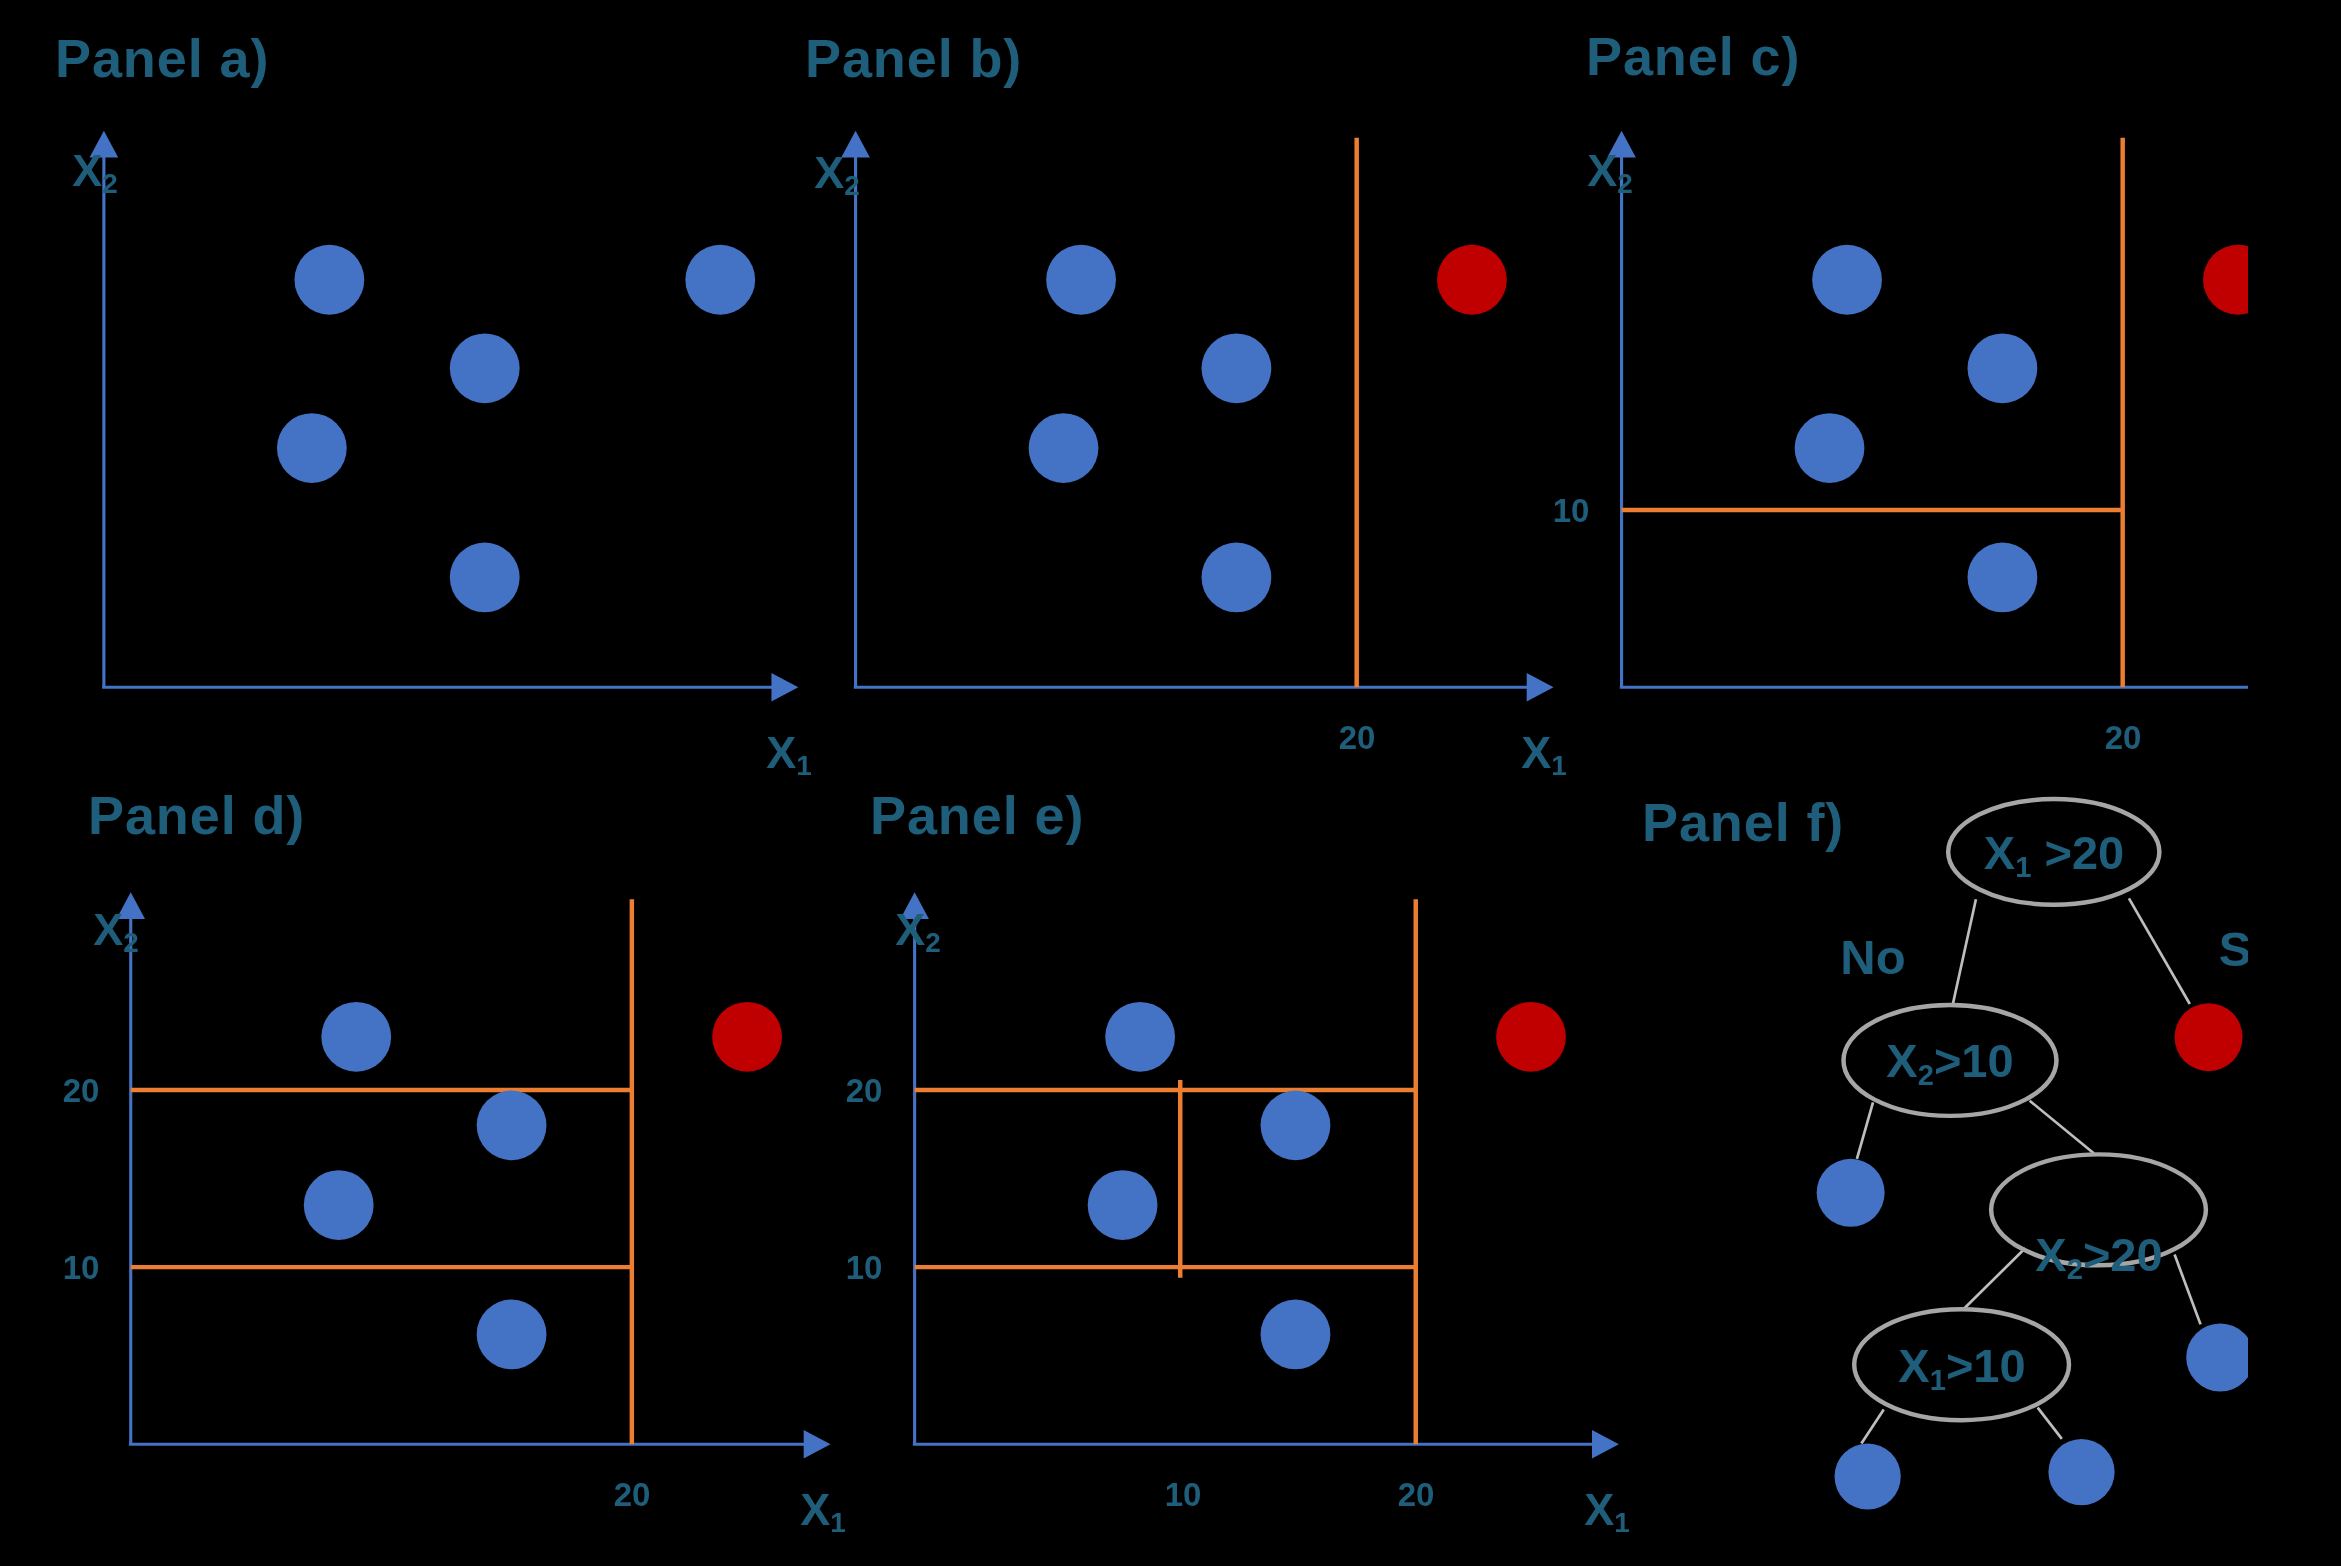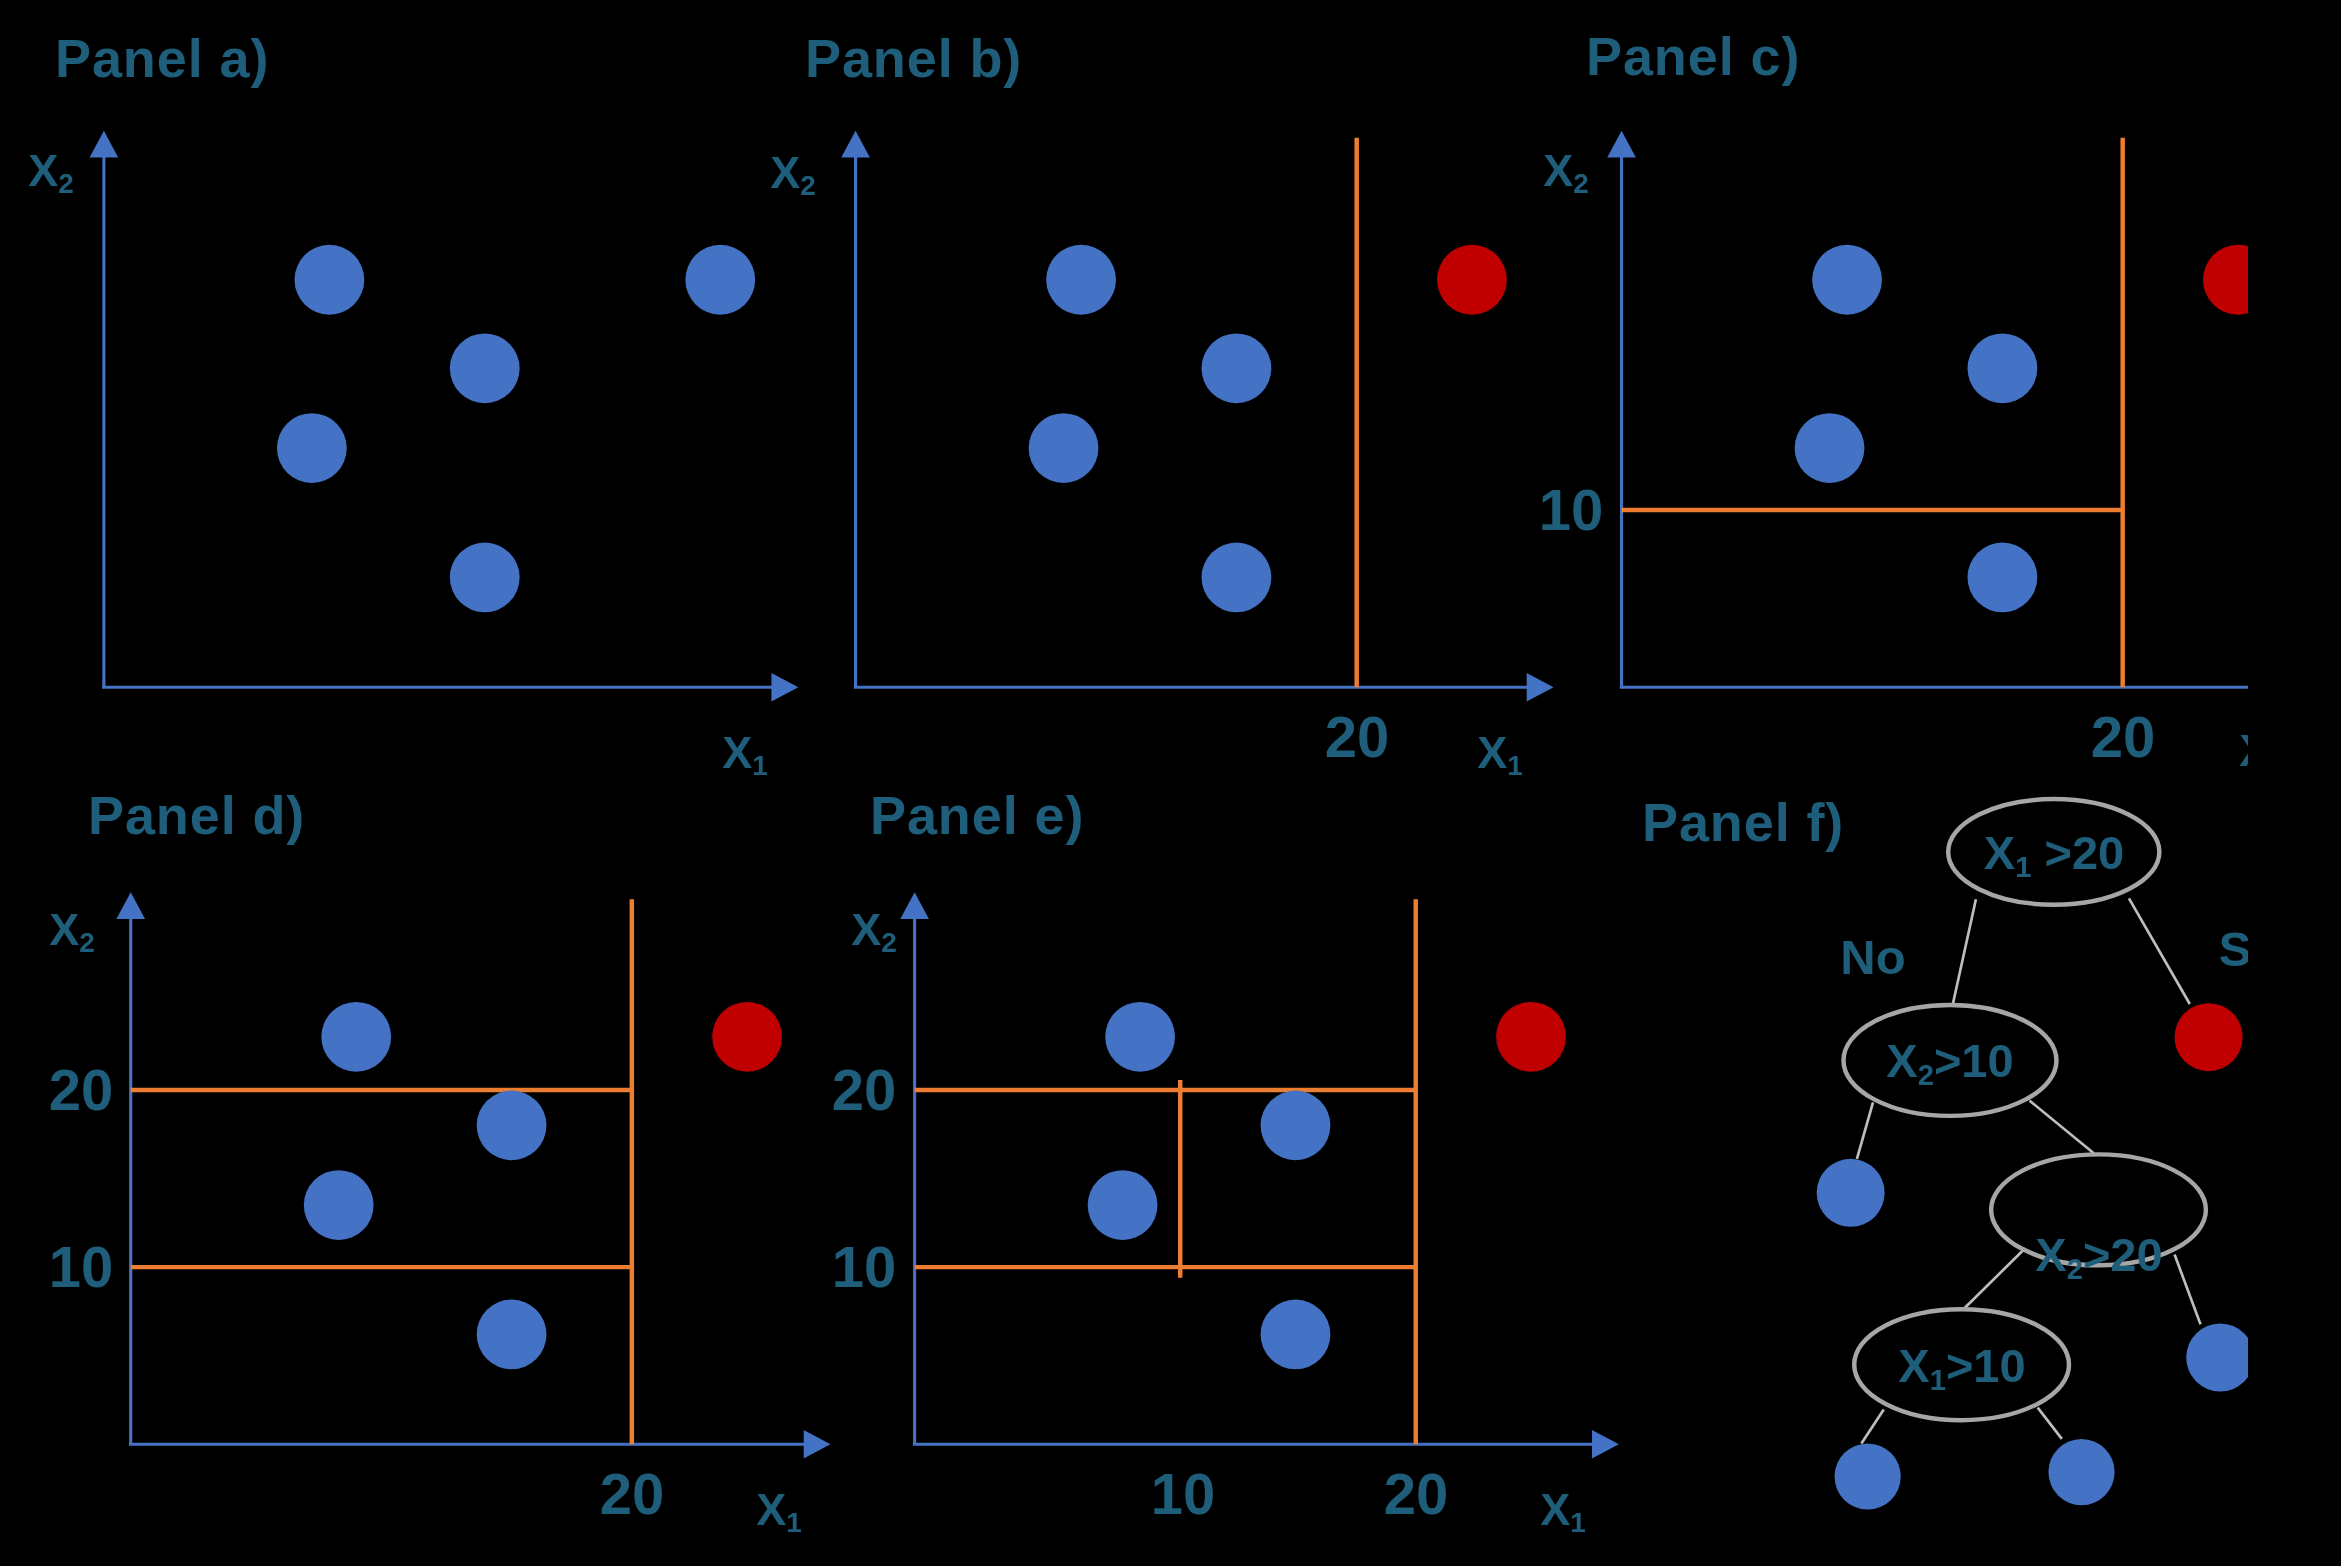--- a/index.html
+++ b/index.html
@@ -16,22 +16,22 @@
   .t-b{left:805px;top:27px}
   .t-c{left:1586px;top:25px}
   .t-d{left:88px;top:784px}
   .t-e{left:870px;top:784px}
   .t-f{left:1642px;top:791px}
   .lbl{
     position:absolute;z-index:3;transform:translate(-50%,-50%);
     color:#1E5E7B;font-weight:600;white-space:nowrap;line-height:1;
   }
   .lbl sub{font-size:62%;vertical-align:-0.28em;line-height:0;}
-  .tick{font-size:58px;}
-  .axis-lbl{font-size:45px;}
+  .tick{font-size:33px;}
+  .axis-lbl{font-size:45px;margin-left:44px;}
   .node-lbl{font-size:47px;}
   .branch-lbl{font-size:49px;}
 </style>
 </head>
 <body>
 
 <div class="canvas">
   <svg id="gfx" width="2342" height="1566" viewBox="0 0 2617 1750">
       <line x1="116" y1="768" x2="116" y2="172" stroke="#4472C4" stroke-width="3.5"></line>
       <polygon points="116,146 100,176 132,176" fill="#4472C4"></polygon>

